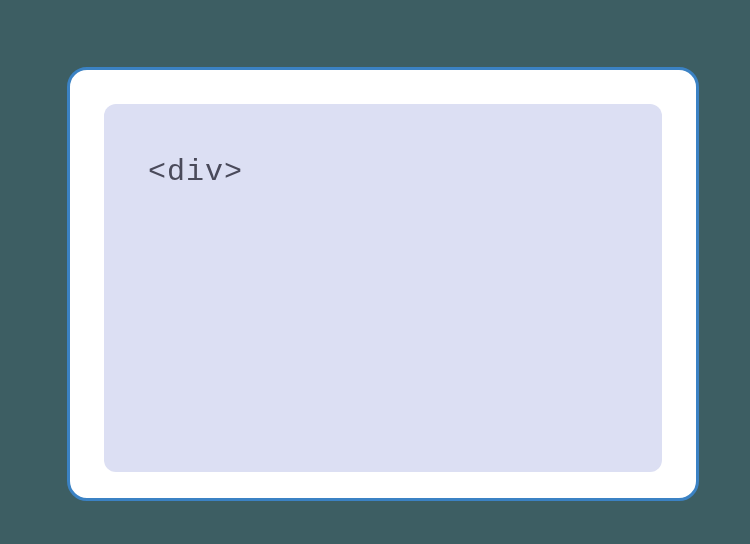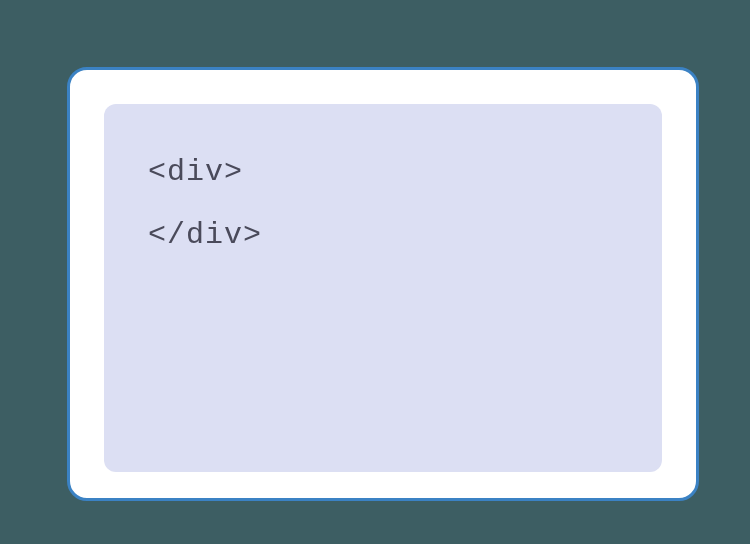--- a/index.html
+++ b/index.html
@@ -34,15 +34,14 @@
       letter-spacing: 1px;
       white-space: pre;
     }
   </style>
 </head>
 <body>
 
 <div class="card">
   <div class="code-block">
     <div class="code-line">&lt;div&gt;</div>
-    <div class="code-line">&lt;/div&gt;</div>
   </div>
 </div>
 
 </body></html>

